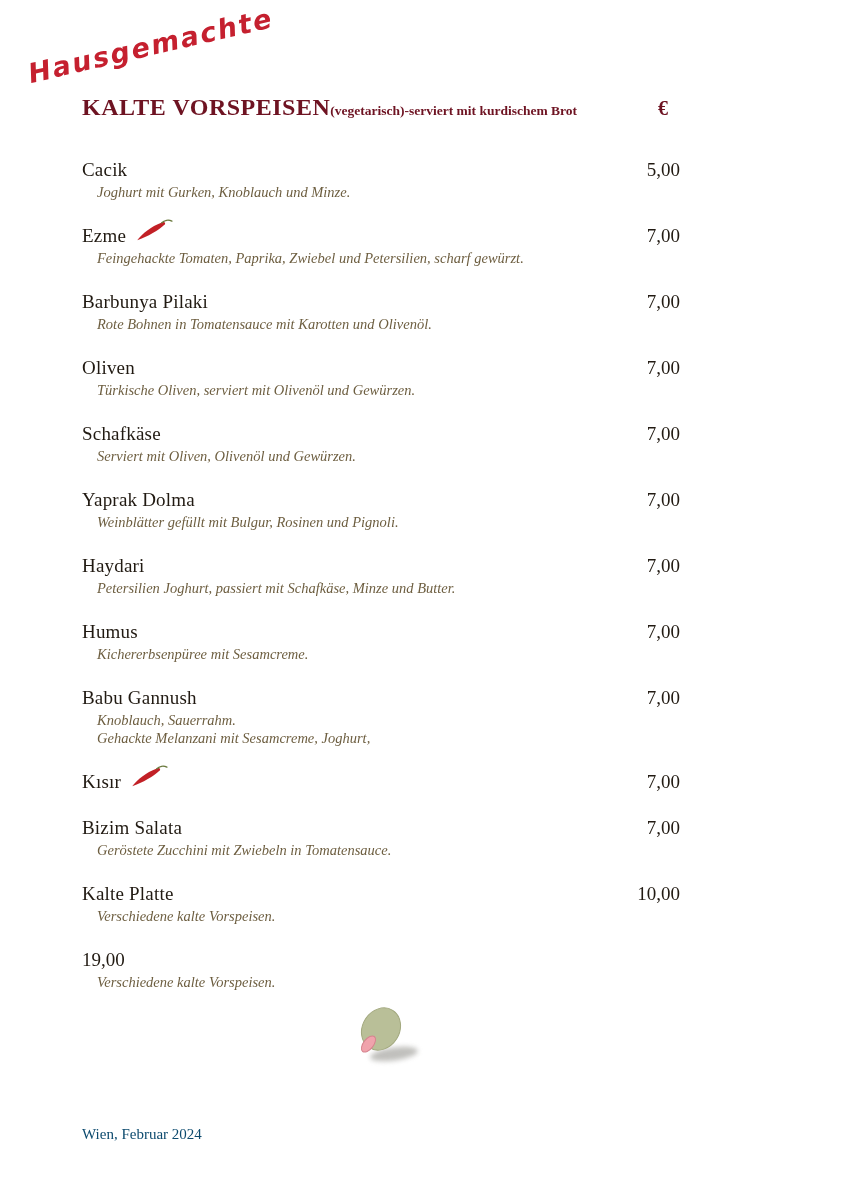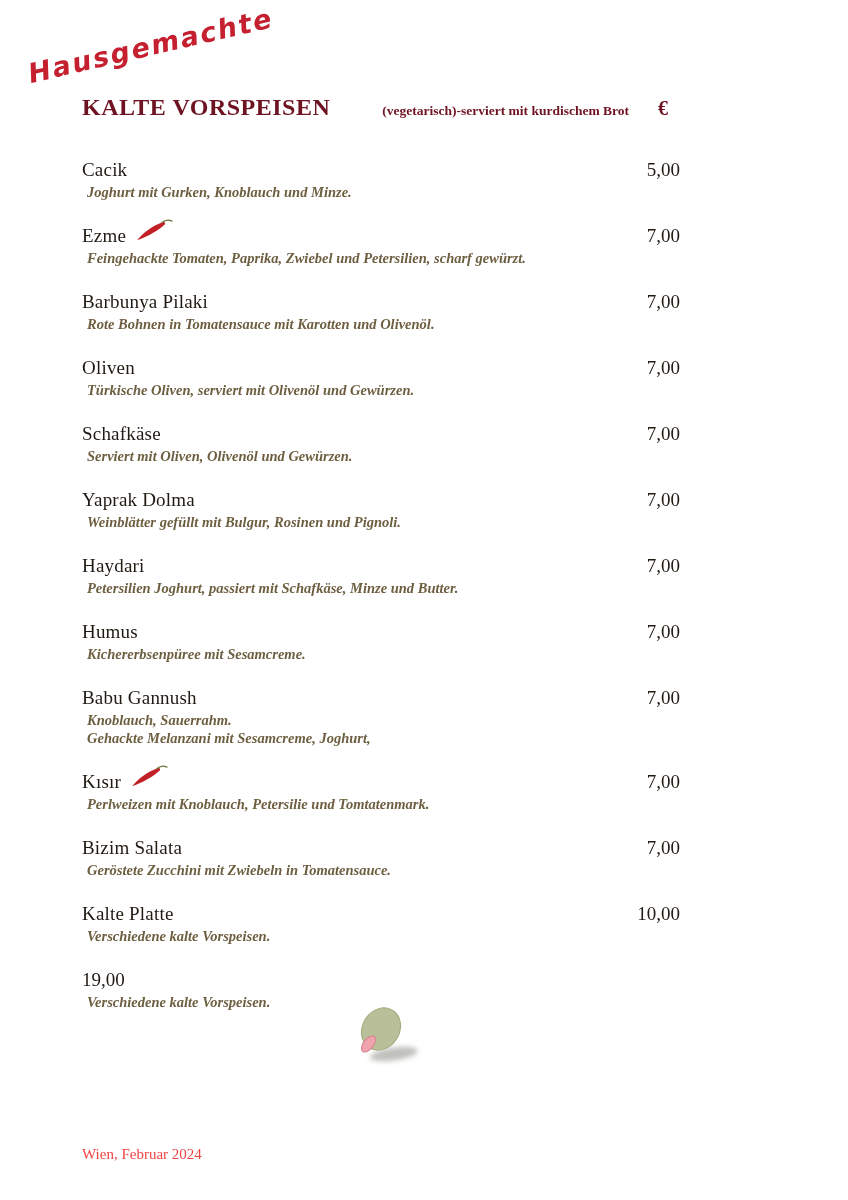--- a/index.html
+++ b/index.html
@@ -31,33 +31,33 @@
   
   #title-row {
     position: absolute;
     left: 82px;
     right: 168px;
     top: 94px;
     display: flex;
     justify-content: space-between;
     align-items: baseline;
   }
-  #title-group { display: flex; align-items: baseline; gap: 46px; }
+  #title-group { display: flex; align-items: baseline; }
   #menu-title {
     font-size: 24px;
     font-weight: bold;
     color: #6e1322;
     letter-spacing: 0.5px;
     white-space: nowrap;
   }
   #menu-subtitle {
     font-size: 13.5px;
     font-weight: bold;
     color: #6e1322;
-    margin-left: 6px;
+    margin-left: 0;
     white-space: nowrap;
     text-align: center;
   }
   #currency {
     font-size: 20px;
     font-weight: bold;
     color: #6e1322;
     margin-right: 12px;
   }
 
@@ -81,37 +81,35 @@
     color: #211a12;
     letter-spacing: 0.2px;
     white-space: nowrap;
   }
   .chili { margin-left: 10px; margin-top: -6px; }
   .item-price { font-size: 19px; color: #211a12; margin-top: 6px; }
   .desc-line {
     font-style: italic;
     font-size: 14.5px;
     color: #6d5e40;
-    margin-left: 5px;
+    margin-left: 15px;
     line-height: 18px;
-    font-weight: bold;
   }
   .descs { margin-top: 2px; }
 
   
   #olive-wrap { position: absolute; left: 350px; top: 1000px; }
 
   
   #footer-date {
     position: absolute;
     left: 82px;
     top: 1126px;
     font-size: 15px;
-    color: #ef4444;
-    margin-top: 20px;
+    color: #0c4a6e;
   }
 </style>
 </head>
 <body>
 
 <div id="page">
 
   <div id="handwritten">Hausgemachte</div>
 
   <div id="title-row">
@@ -252,23 +250,20 @@
           <span class="item-name">Kısır</span>
           <span class="chili">
             <svg width="38" height="22" viewBox="0 0 44 26">
               <path d="M1,25 C7,17 17,9 30,4 C33,3 35,4 33.5,6.5 C27,13 13,21 1,25 Z" fill="#c22026"></path>
               <path d="M30,4.5 C33,1.5 38,0.5 42,2.5" fill="none" stroke="#6b7a3e" stroke-width="1.6" stroke-linecap="round"></path>
             </svg>
           </span>
         </span>
         <span class="item-price">7,00</span>
       </div>
-      <div class="descs">
-          <div class="desc-line">Perlweizen mit Knoblauch, Petersilie und Tomtatenmark.</div>
-        </div>
     </div>
 
     <div class="menu-item">
       <div class="item-head">
         <span class="name-wrap">
           <span class="item-name">Bizim Salata</span>
 
         </span>
         <span class="item-price">7,00</span>
       </div>

